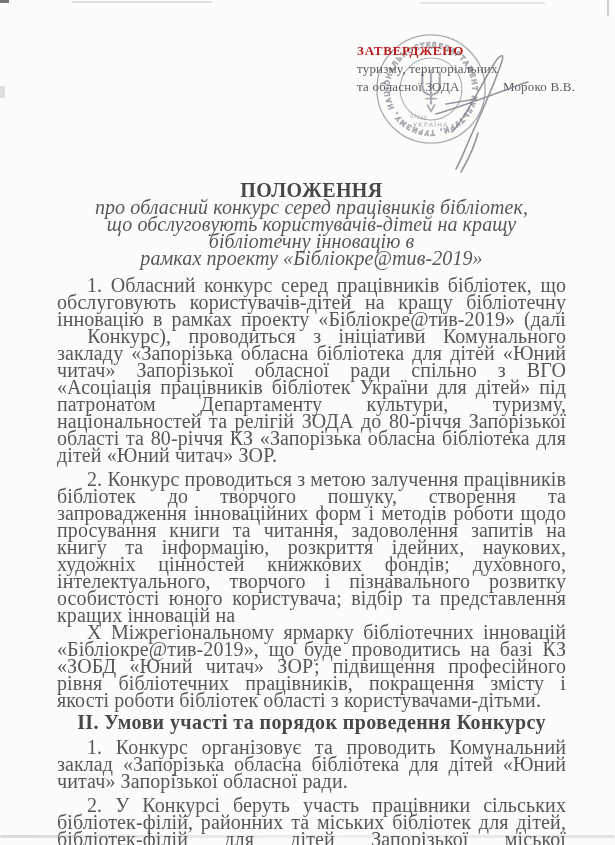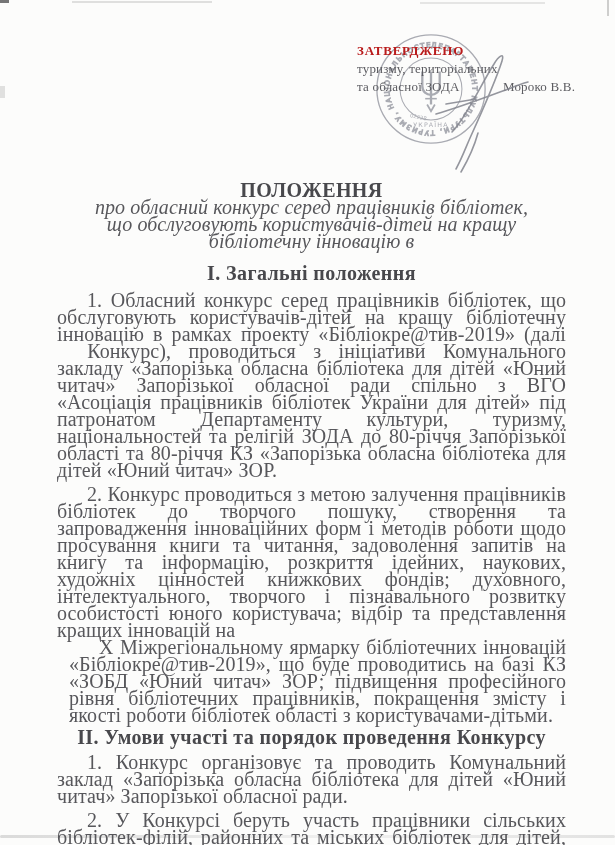--- a/index.html
+++ b/index.html
@@ -39,21 +39,21 @@
     font-size:20px; line-height:17px; text-align:justify;
     color:#57575b; letter-spacing:.1px;
   }
   .content .doc-heading {
     text-align:center; font-weight:700; color:#48484c; letter-spacing:.4px;
     margin:0;
   }
   .content .subtitle-line { text-align:center; margin:0;font-style:italic; }
   .content .sec-heading { margin:15px 0 0 0; }
   .content p { margin:8px 0 0 0; text-indent:30px; }
-  .content p.cont { margin-top:0;margin-left:12px; }
+  .content p.cont { margin-top:0; }
 
   
   .artifact { position:absolute; pointer-events:none; }
   .a1 { left:0; top:2; width:9px; height:3px; background:#767676; }
   .a2 { left:72px; top:1px; width:140px; height:2px; background:rgba(168,168,168,.35); }
   .a3 { left:420px; top:2px; width:125px; height:2px; background:rgba(175,175,175,.3); }
   .a4 { left:607px; top:0; width:2px; height:16px; background:rgba(160,160,160,.5); }
   .a5 { left:0; top:86px; width:5px; height:12px; background:rgba(205,205,205,.6); }
   .bottom-shadow {
     left:0; top:835px; width:615px; height:3px; border-radius:2px;
@@ -104,22 +104,22 @@
     <path d="M34 94 C 48 80, 62 48, 76 26 C 80 19, 87 13, 84 23 C 77 45, 62 78, 52 100 C 48 109, 44 120, 38 131"></path>
     <path d="M18 76 C 40 70, 66 60, 93 50 C 100 47, 106 45, 110 44"></path>
     <path d="M28 66 L 58 61" stroke-width="1.2"></path>
     <path d="M60 95 C 57 106, 50 122, 43 134" stroke-width="1.2"></path>
   </svg>
 
   <div class="content">
     <div class="doc-heading">ПОЛОЖЕННЯ</div>
     <div class="subtitle-line">про обласний конкурс серед працівників бібліотек,</div>
     <div class="subtitle-line">що обслуговують користувачів-дітей на кращу  бібліотечну інновацію   в</div>
+    <div class="subtitle-line">рамках проекту «Бібліокре@тив-2019»</div>
 
-    <div class="doc-heading sec-heading">І. Загальні положення</div>
     <p style="margin-top:10px">1. Обласний конкурс серед працівників бібліотек, що обслуговують користувачів-дітей на кращу бібліотечну інновацію  в рамках проекту «Бібліокре@тив-2019» (далі   Конкурс), проводиться з ініціативи Комунального закладу «Запорізька обласна бібліотека для дітей «Юний читач» Запорізької обласної ради спільно з ВГО «Асоціація працівників бібліотек України для дітей» під патронатом Департаменту культури, туризму, національностей та релігій ЗОДА до 80-річчя Запорізької області та 80-річчя КЗ «Запорізька обласна бібліотека для дітей «Юний читач» ЗОР.</p>
     <p style="margin-top:7px">2. Конкурс проводиться з метою залучення працівників бібліотек до творчого пошуку, створення та запровадження інноваційних форм і методів роботи щодо просування книги та читання, задоволення запитів на книгу та інформацію, розкриття ідейних, наукових, художніх цінностей книжкових фондів; духовного, інтелектуального, творчого і пізнавального розвитку особистості юного користувача; відбір та представлення кращих інновацій на</p>
     <p class="cont">X Міжрегіональному ярмарку бібліотечних інновацій «Бібліокре@тив-2019», що буде проводитись на базі КЗ «ЗОБД «Юний читач» ЗОР; підвищення професійного рівня бібліотечних працівників, покращення змісту і якості роботи бібліотек області з користувачами-дітьми.</p>
 
     <div class="doc-heading sec-heading" style="margin-top:5px">ІІ. Умови участі та порядок проведення Конкурсу</div>
     <p>1. Конкурс організовує та проводить Комунальний заклад «Запорізька обласна бібліотека для дітей «Юний читач» Запорізької обласної ради.</p>
     <p style="margin-top:7px">2. У Конкурсі беруть участь працівники сільських бібліотек-філій, районних та міських бібліотек для дітей, бібліотек-філій для дітей Запорізької міської централізованої бібліотечної системи, бібліотеки об'єднаних територіальних громад (далі  учасники).</p>
     <p style="margin-top:24px">3. Конкурс проводиться протягом лютого-травня 2019 року в два тури:</p>
   </div>
 

